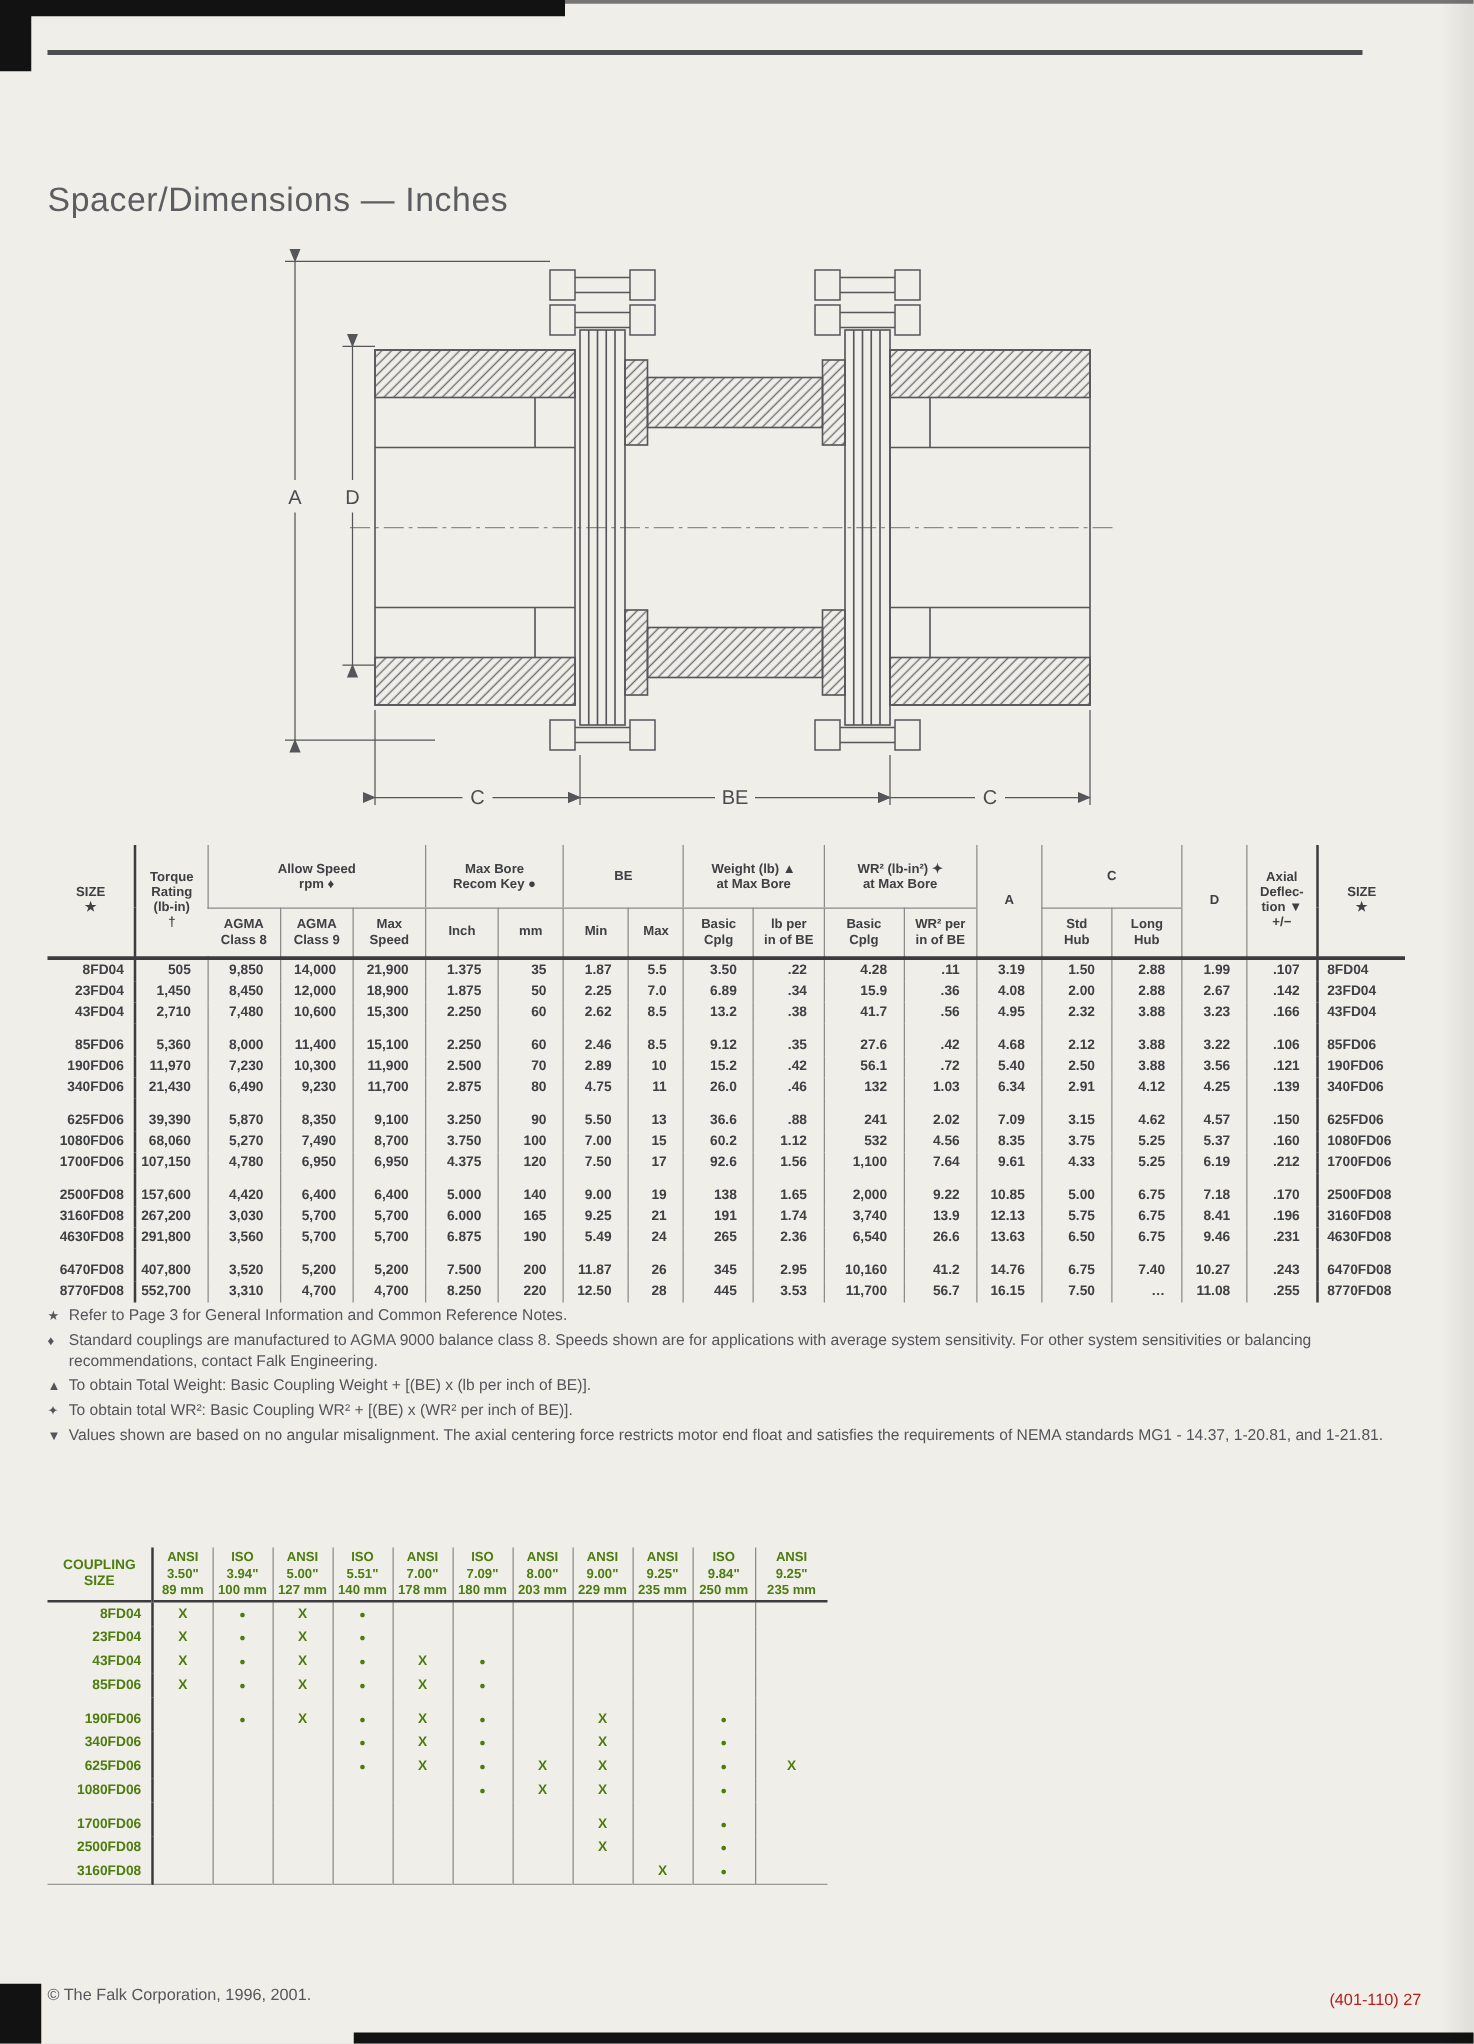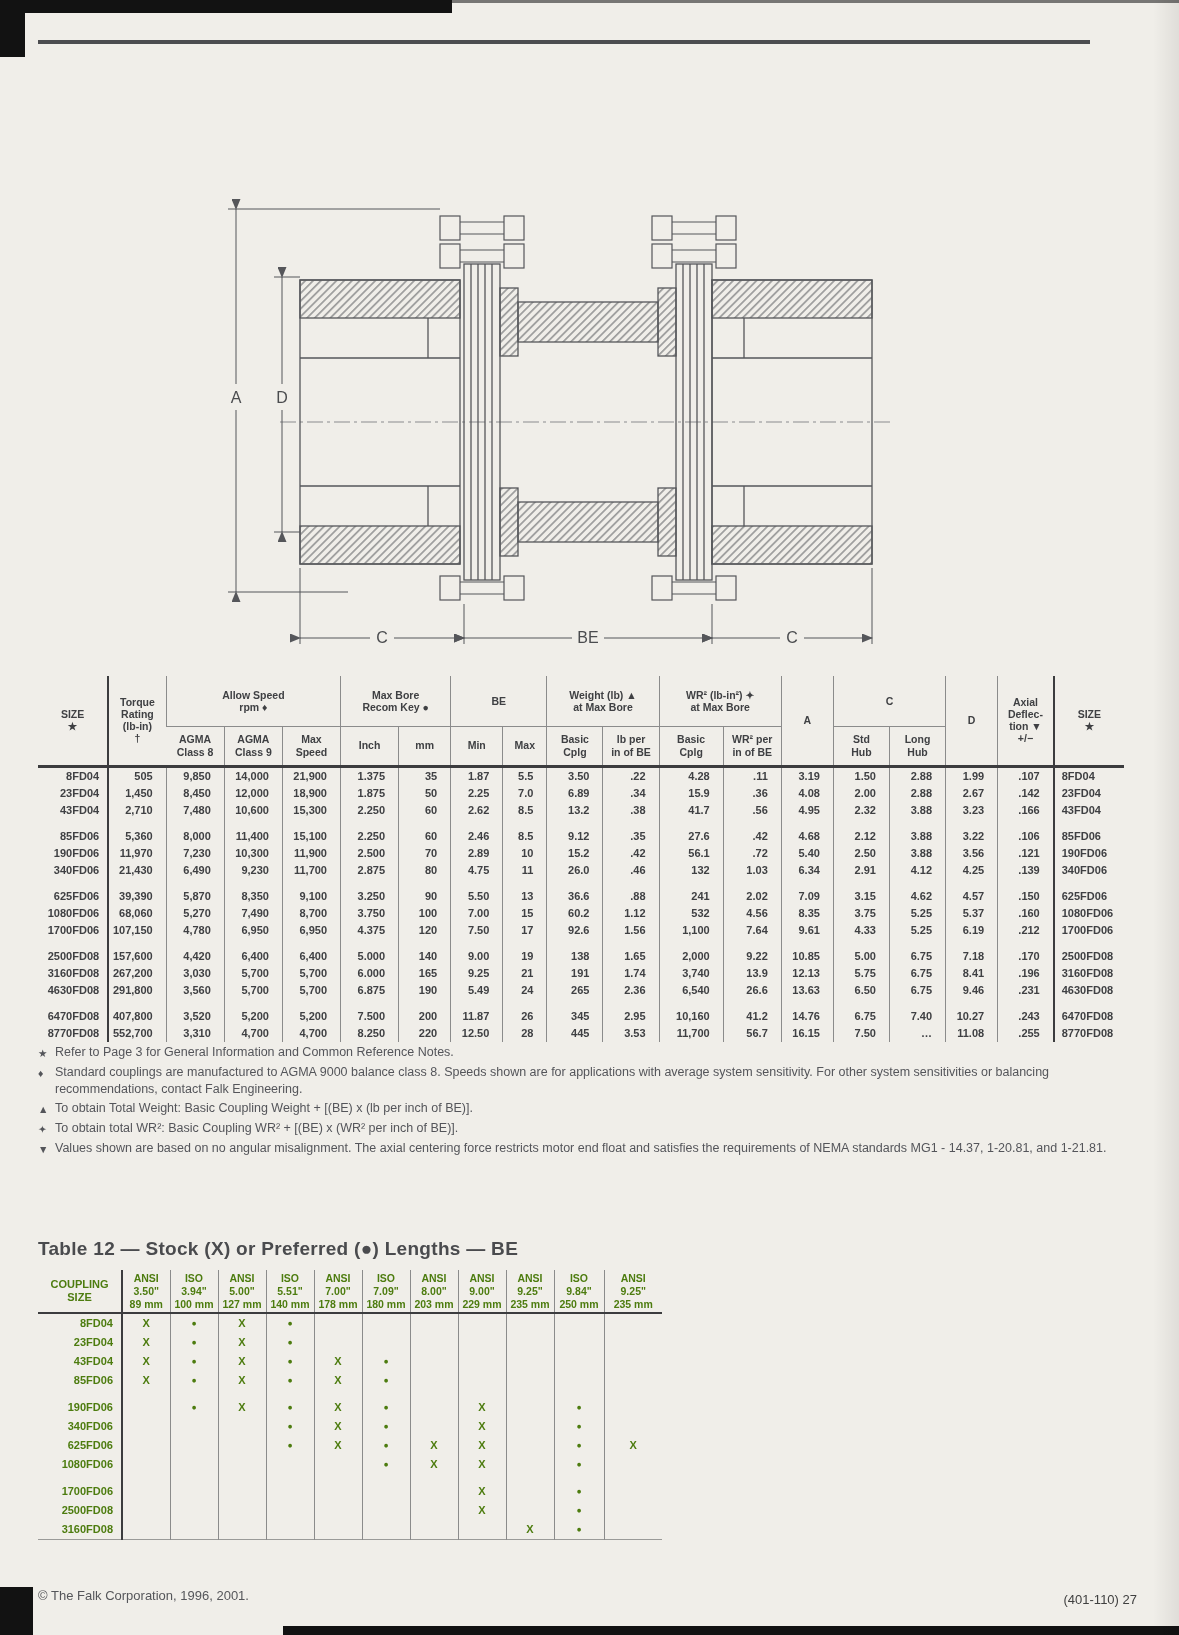--- a/index.html
+++ b/index.html
@@ -50,35 +50,36 @@
   .t12 th.cpl{border-left:none;font-size:11px;}
   .t12 thead{border-bottom:2.5px solid #3c3c3e;}
   .t12 td{border-left:1px solid #8b8b8b;text-align:center;font-size:11px;font-weight:700;
           line-height:17px;height:17px;}
   .t12 td.cpl{border-left:none;text-align:right;padding-right:8px;}
   .t12 th.hl,.t12 td.hl{border-left:2.5px solid #3c3c3e;}
   .t12 tr.gap td{padding-top:9px;}
   .t12 td.dot{font-size:8.5px;}
 
   .footer-left{position:absolute;left:38px;top:1588px;font-size:13px;color:#55565a;}
-  .footer-right{position:absolute;right:42px;top:1592px;font-size:13px;color:#404040;}
+  .footer-right{position:absolute;right:42px;top:1592px;font-size:13px;color:#b91c1c;}
 </style>
 </head>
 <body>
 
 <div class="page">
 
   <div class="art-topthin"></div>
   <div class="art" style="left:0;top:0;width:452px;height:13px;"></div>
   <div class="art" style="left:0;top:0;width:25px;height:57px;"></div>
   <div class="art" style="left:0;top:1587px;width:33px;height:48px;"></div>
   <div class="art" style="left:283px;top:1626px;width:896px;height:9px;"></div>
   <div class="art-right"></div>
 
   <div class="rule"></div>
+  <div class="subtitle">Spacer/Dimensions — Inches</div>
 
   <svg class="drawing" width="710" height="465" viewBox="0 0 710 465">
     <defs>
       <pattern id="hx" width="5.5" height="5.5" patternUnits="userSpaceOnUse" patternTransform="rotate(45)">
         <line x1="2.7" y1="0" x2="2.7" y2="5.5" stroke="#6b6c6f" stroke-width="1.1"></line>
       </pattern>
       <marker id="ah" markerWidth="11" markerHeight="9" refX="10" refY="4.5" orient="auto" markerUnits="userSpaceOnUse">
         <path d="M0,0 L11,4.5 L0,9 z" fill="#55565a"></path>
       </marker>
     </defs>
@@ -589,21 +590,20 @@
         <span class="mk">✦</span>
         <span class="tx">To obtain total WR²: Basic Coupling WR² + [(BE) x (WR² per inch of BE)].</span>
       </div>
       <div class="fn">
         <span class="mk">▼</span>
         <span class="tx">Values shown are based on no angular misalignment. The axial centering force restricts motor end float and satisfies the requirements of NEMA standards MG1 - 14.37, 1-20.81, and 1-21.81.</span>
       </div>
     </div>
 
   <div class="t12sec">
-    <div class="t12title">Table 12 — Stock (X) or Preferred (●) Lengths — BE</div>
     <table class="t12">
       <colgroup>
         <col style="width:84px">
         <col style="width:48px">
           <col style="width:48px">
           <col style="width:48px">
           <col style="width:48px">
         <col style="width:48px">
           <col style="width:48px">
           <col style="width:48px">

